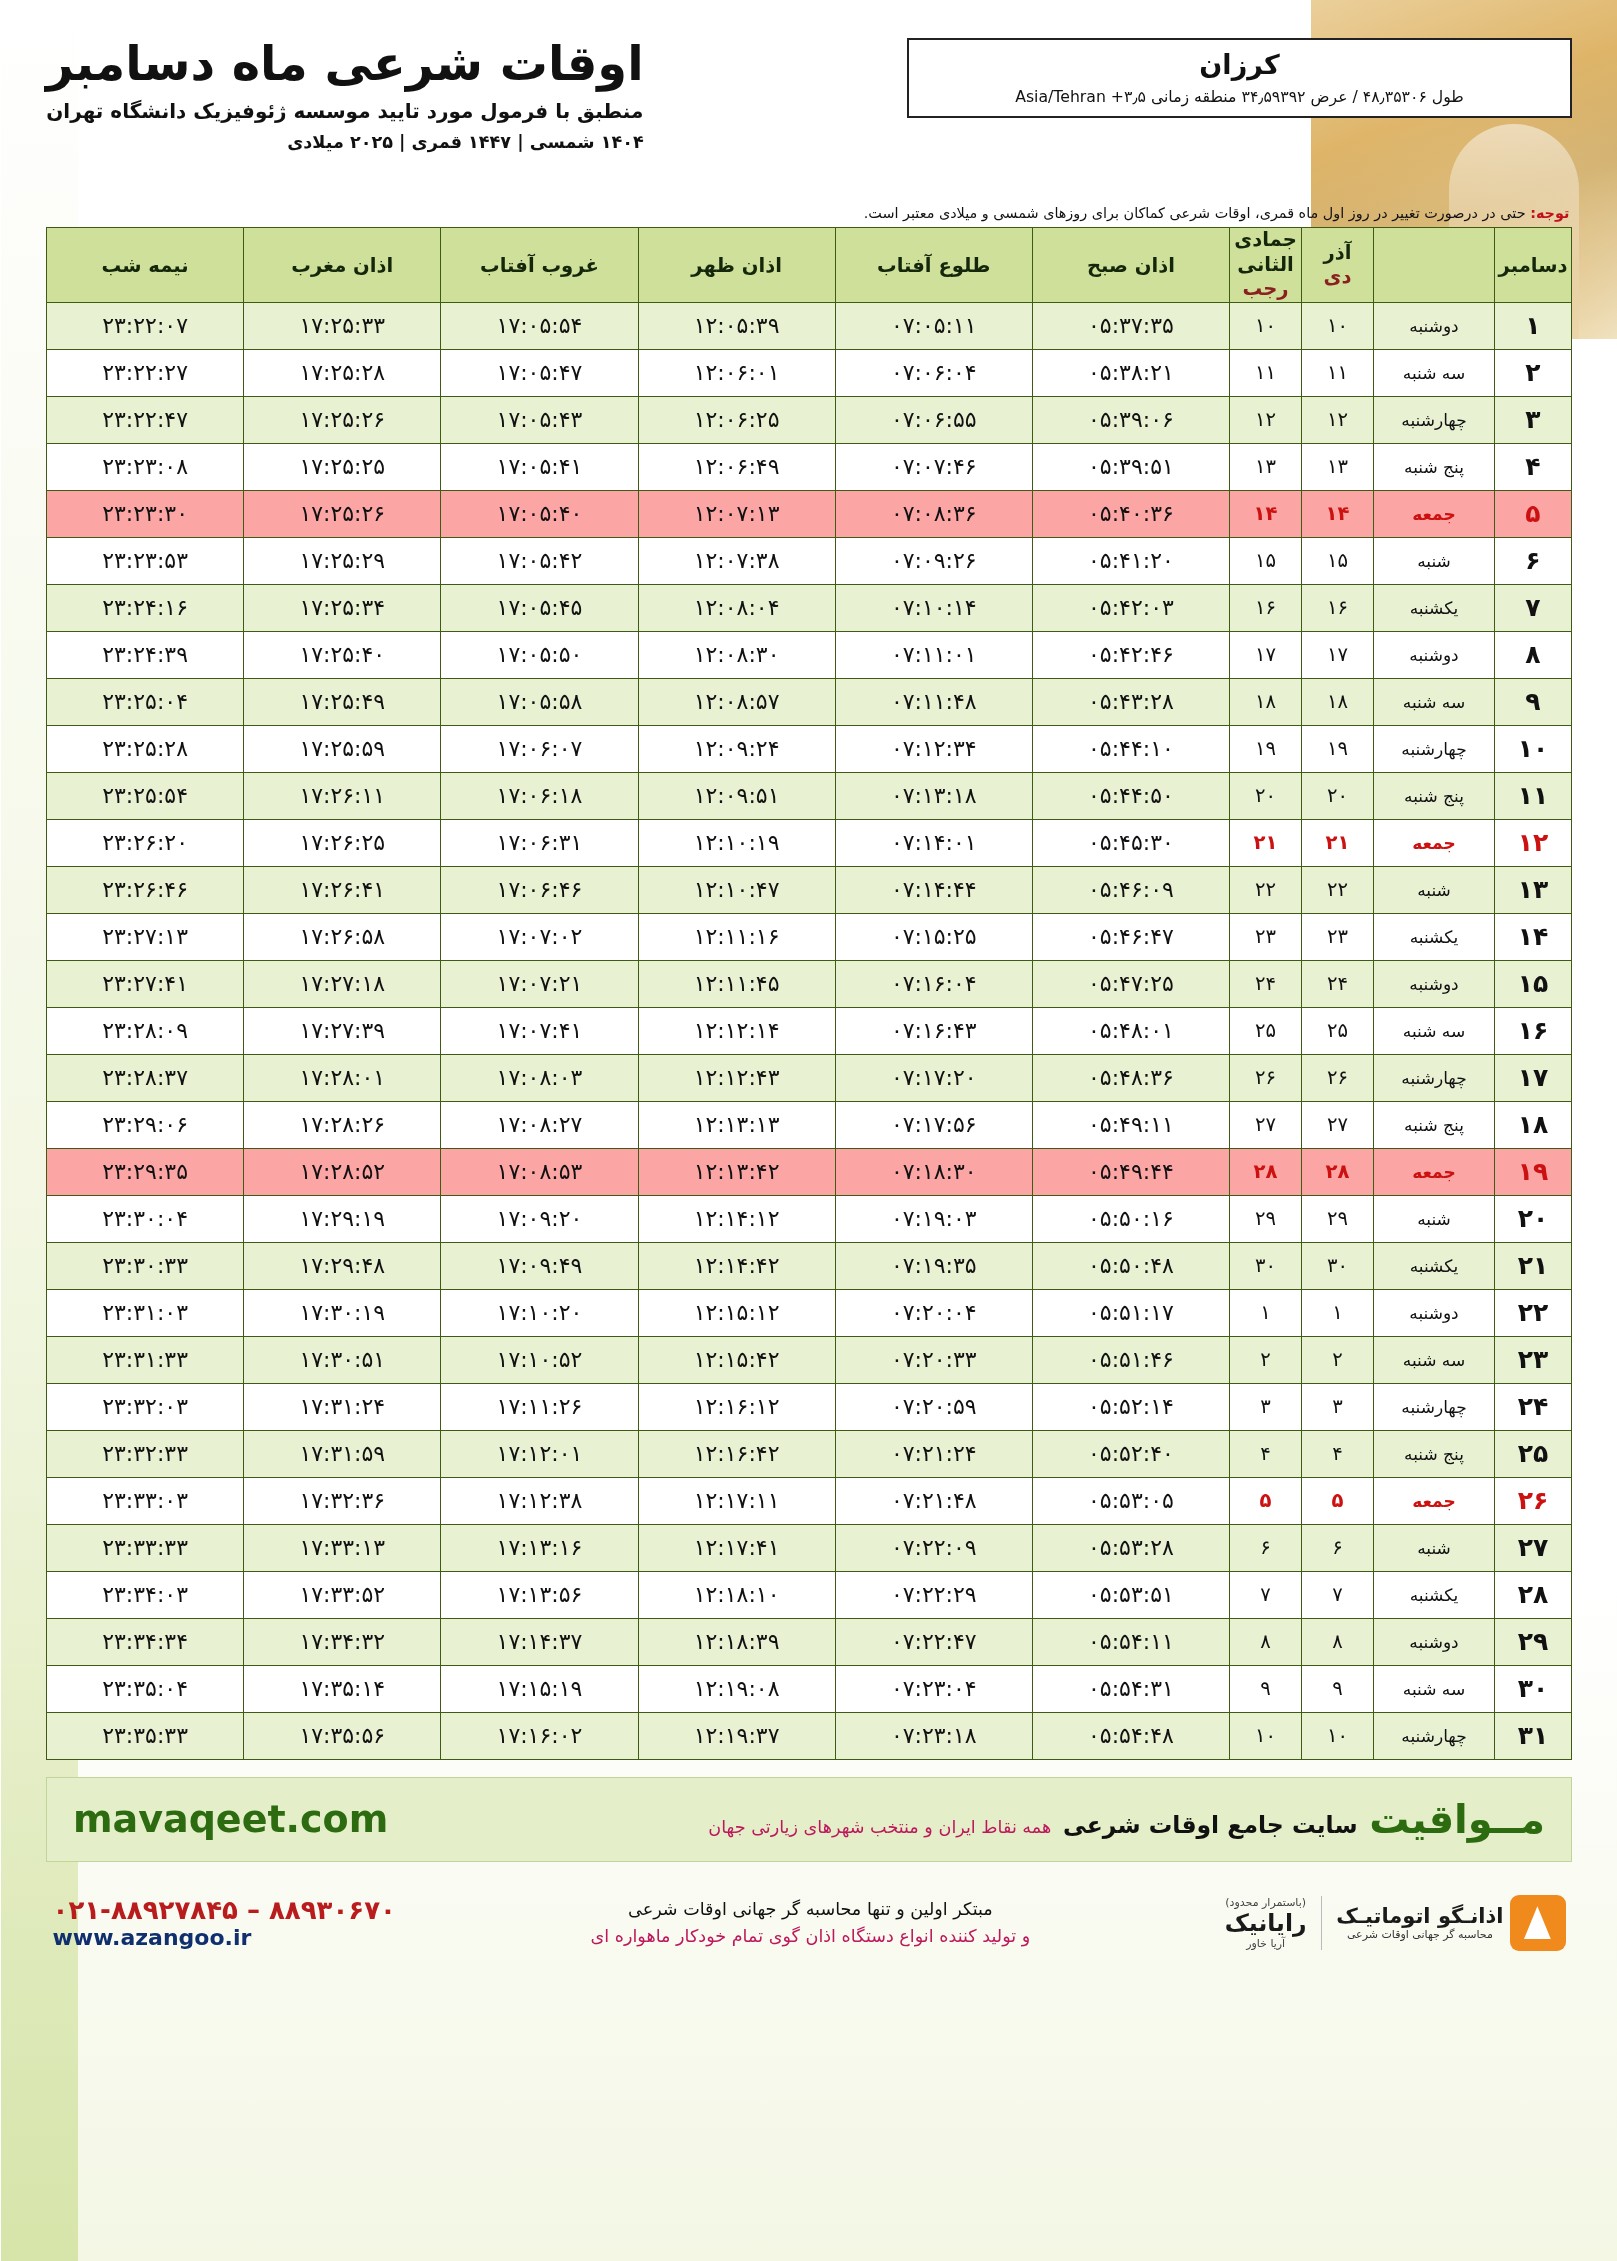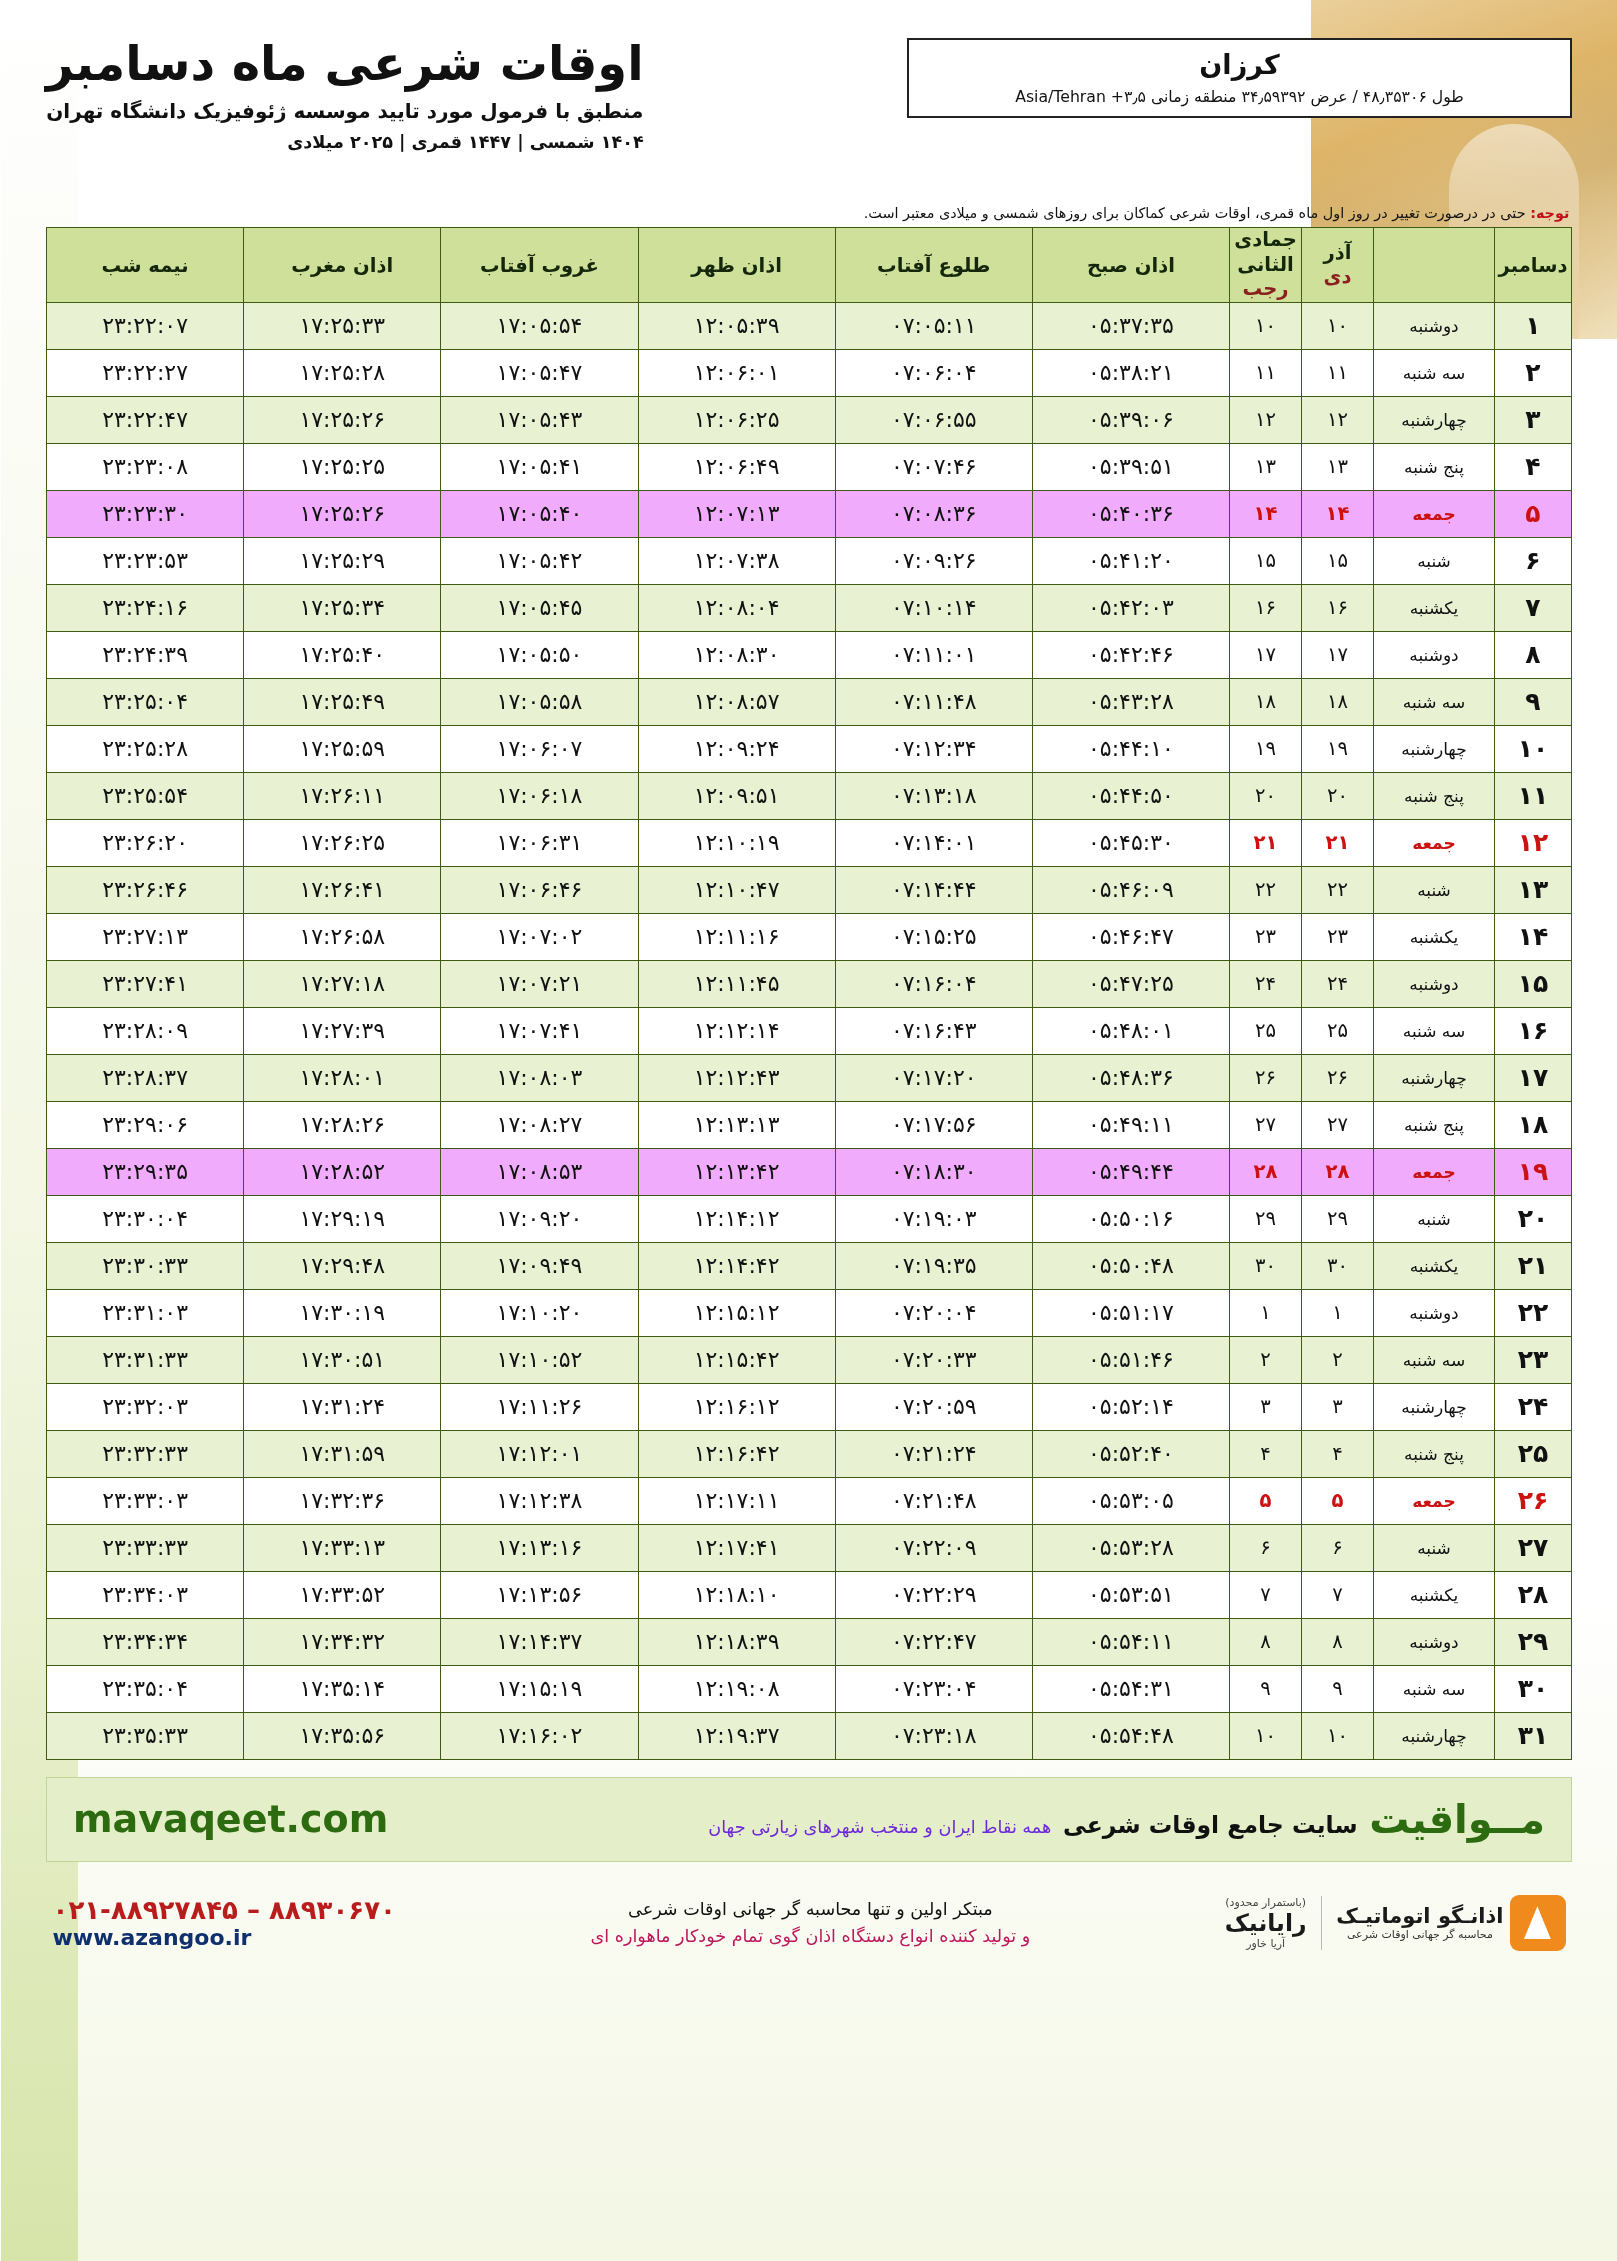--- a/index.html
+++ b/index.html
@@ -190,21 +190,21 @@
     font-family: "DejaVu Sans", "Liberation Sans", sans-serif;
   }
   tr.friday td { color: #cc1111; }
   tr.friday td.day-num,
   tr.friday td.weekday,
   tr.friday td.small-num { color: #cc1111; font-weight: bold; }
   tr.friday td.time { color: #111111; }
 
   tr.shade td { background: #e9f1d3; }
   tr.plain td { background: #ffffff; }
-  tr.friday.shade td { background: #f0abfc; }
+  tr.friday.shade td { background: #fca5a5; }
 
   
   .footer-green {
     margin-top: 17px;
     background: #e4eec8;
     border: 1.3px solid #c3d49a;
     height: 85px;
     display: flex;
     align-items: center;
     justify-content: space-between;
@@ -224,21 +224,21 @@
     color: #2c6b0f;
     letter-spacing: -0.7px;
   }
   .brand-tag {
     font-size: 23.5px;
     font-weight: bold;
     color: #111111;
   }
   .brand-sub {
     font-size: 17.6px;
-    color: #6d28d9;
+    color: #be185d;
   }
   .site-url {
     font-size: 38px;
     font-weight: bold;
     color: #2c6b0f;
     direction: ltr;
     font-family: "DejaVu Sans", "Liberation Sans", sans-serif;
   }
 
   .footer-bottom {

